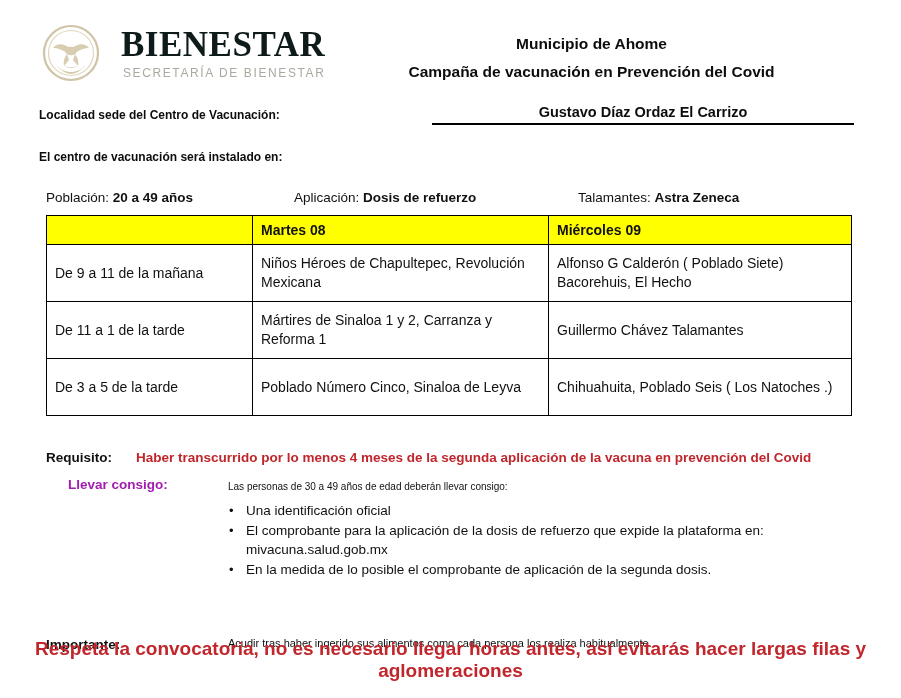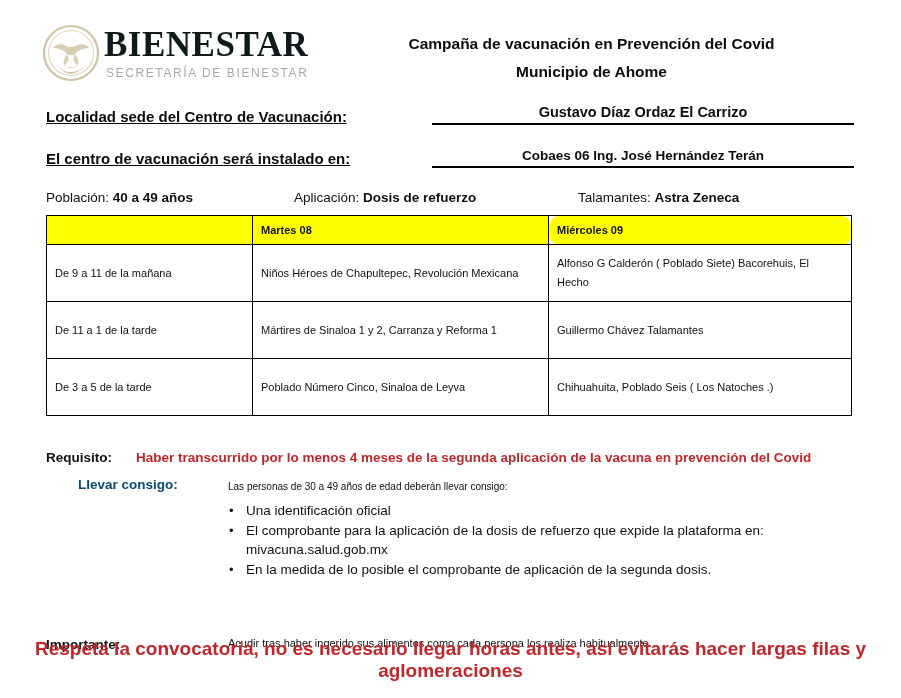--- a/index.html
+++ b/index.html
@@ -36,21 +36,21 @@
     align-items: center;
   }
   .brand-emblem {
     width: 58px;
     height: 58px;
     flex: 0 0 58px;
     position: relative;
   }
   .brand-emblem svg { display: block; }
   .brand-words {
-    margin-left: 4px;
+    margin-left: 21px;
     display: flex;
     flex-direction: column;
     justify-content: center;
   }
   .brand-title {
     font-family: "Liberation Serif", serif;
     font-weight: bold;
     font-size: 35px;
     line-height: 36px;
     letter-spacing: 0.5px;
@@ -81,26 +81,25 @@
     white-space: nowrap;
   }
 
   
   .field-row {
     position: relative;
     height: 42px;
   }
   .field-label {
     position: absolute;
-    left: 46px;
-    font-size: 15px;
+    left: 39px;
+    font-size: 12px;
     font-weight: bold;
     color: #0d0d0d;
     white-space: nowrap;
-    text-decoration: underline;
   }
   .field-value-wrap {
     position: absolute;
     left: 432px;
     width: 422px;
     text-align: center;
     border-bottom: 2.5px solid #000000;
   }
   .field-value {
     font-size: 14.5px;
@@ -138,39 +137,39 @@
     width: 805px;
   }
   table.sched {
     border-collapse: collapse;
     width: 805px;
     table-layout: fixed;
   }
   table.sched td, table.sched th {
     border: 1.5px solid #000000;
     padding: 6px 8px;
-    font-size: 11px;
+    font-size: 14px;
     color: #111111;
     vertical-align: middle;
     font-weight: normal;
     text-align: left;
   }
   table.sched thead th {
     background: #ffff00;
     font-weight: bold;
     height: 22px;
     padding-top: 3px;
     padding-bottom: 3px;
   }
   .col-time  { width: 206px; }
   .col-tue   { width: 296px; }
   .col-wed   { width: 303px; }
   th.th-blank { background: #ffff00; }
   th.th-tue { text-align: center; }
-  th.th-wed { text-align: left; border-radius: 11px; }
+  th.th-wed { text-align: left; }
   table.sched tbody td { height: 44px; line-height: 19px; }
 
   
   .notes {
     position: absolute;
     left: 0;
     top: 448px;
     width: 901px;
   }
   .req-block {
@@ -195,25 +194,25 @@
   }
   .req-para .req-text { margin-left: 24px; }
 
   .bring-block {
     position: relative;
     margin-top: 10px;
     min-height: 100px;
   }
   .bring-label {
     position: absolute;
-    left: 46px;
+    left: 36px;
     top: 0;
     font-size: 13.5px;
     font-weight: bold;
-    color: #0c4a6e;
+    color: #a21caf;
     padding-left: 32px;
   }
   .bring-body {
     position: absolute;
     left: 228px;
     top: 0;
     width: 630px;
   }
   .bring-intro {
     font-size: 10px;
@@ -299,43 +298,40 @@
           </g>
         </svg>
       </div>
       <div class="brand-words">
         <div class="brand-title">BIENESTAR</div>
         <div class="brand-sub">SECRETARÍA DE BIENESTAR</div>
       </div>
     </div>
 
     <div class="title-block">
+      <div class="title-line">Municipio de Ahome</div>
       <div class="title-line">Campaña de vacunación en Prevención del Covid</div>
-      <div class="title-line">Municipio de Ahome</div>
     </div>
   </div>
 
   <div class="field-row" style="margin-top:12px;">
     <div class="field-label" style="top:8px;">Localidad sede del Centro de Vacunación:</div>
     <div class="field-value-wrap" style="top:4px;">
       <span class="field-value">Gustavo Díaz Ordaz El Carrizo</span>
     </div>
   </div>
 
   <div class="field-row">
     <div class="field-label" style="top:8px;">El centro de vacunación será instalado en:</div>
-    <div class="field-value-wrap" style="top:6px;">
-      <span class="field-value small">Cobaes 06 Ing. José Hernández Terán</span>
-    </div>
   </div>
 
   <div class="info-line">
     <div class="info-item info-pobl">
       <span class="lbl">Población:</span>
-      <span class="val">40 a 49 años</span>
+      <span class="val">20 a 49 años</span>
     </div>
     <div class="info-item info-apli">
       <span class="lbl">Aplicación:</span>
       <span class="val">Dosis de refuerzo</span>
     </div>
     <div class="info-item info-lab">
       <span class="lbl">Talamantes:</span>
       <span class="val">Astra Zeneca</span>
     </div>
   </div>

